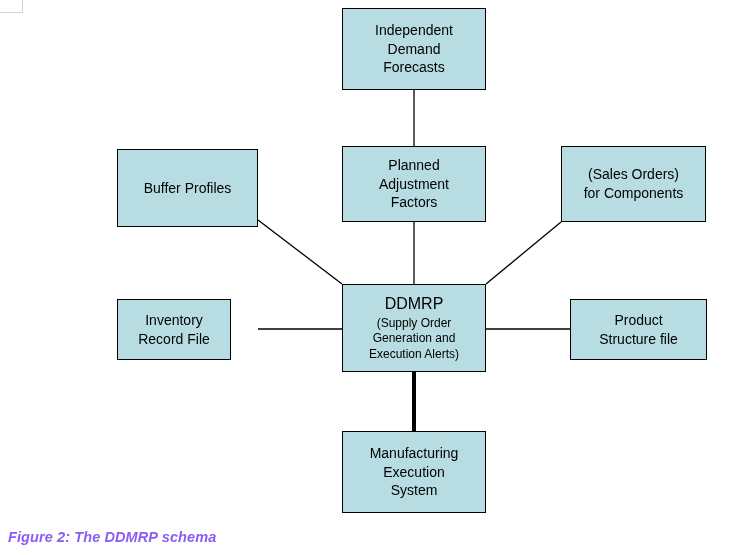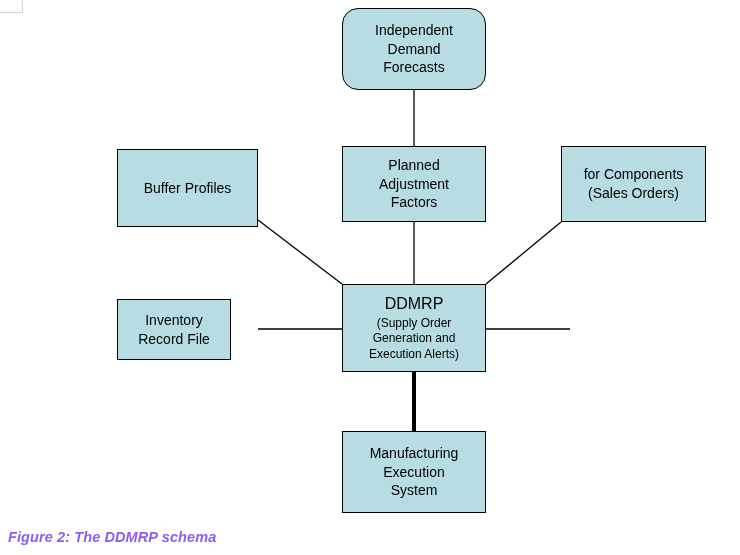--- a/index.html
+++ b/index.html
@@ -86,53 +86,57 @@
   <svg id="connector-layer" viewBox="0 0 740 555" xmlns="http://www.w3.org/2000/svg">
       <line x1="414" y1="90" x2="414" y2="146" stroke="#000000" stroke-width="1.3"></line>
       <line x1="414" y1="222" x2="414" y2="284" stroke="#000000" stroke-width="1.3"></line>
       <line x1="258" y1="220" x2="342" y2="284" stroke="#000000" stroke-width="1.3"></line>
       <line x1="561" y1="222" x2="486" y2="284" stroke="#000000" stroke-width="1.3"></line>
       <line x1="258" y1="329" x2="342" y2="329" stroke="#000000" stroke-width="1.3"></line>
       <line x1="486" y1="329" x2="570" y2="329" stroke="#000000" stroke-width="1.3"></line>
       <line x1="414" y1="371" x2="414" y2="431" stroke="#000000" stroke-width="4"></line>
     </svg>
 
-  <div class="node" id="node-independent-demand-forecasts" style="left: 342px; top: 8px; width: 144px; height: 82px; background: rgb(183, 221, 226); border-color: rgb(0, 0, 0); border-radius: 16px;">
+  <div class="node" id="node-independent-demand-forecasts" style="left: 342px; top: 8px; width: 144px; height: 82px; background: rgb(183, 221, 226); border-color: rgb(0, 0, 0);">
     <span class="line">Independent</span>
     <span class="line">Demand</span>
     <span class="line">Forecasts</span>
   </div>
 
   <div class="node" id="node-buffer-profiles" style="left: 117px; top: 149px; width: 141px; height: 78px; background: rgb(183, 221, 226); border-color: rgb(0, 0, 0);">
     <span class="line">Buffer Profiles</span>
   </div>
 
   <div class="node" id="node-planned-adjustment-factors" style="left: 342px; top: 146px; width: 144px; height: 76px; background: rgb(183, 221, 226); border-color: rgb(0, 0, 0);">
     <span class="line">Planned</span>
     <span class="line">Adjustment</span>
     <span class="line">Factors</span>
   </div>
 
   <div class="node" id="node-external-orders-for-components" style="left: 561px; top: 146px; width: 145px; height: 76px; background: rgb(183, 221, 226); border-color: rgb(0, 0, 0);">
+    <span class="line">(Sales Orders)</span>
     <span class="line">for Components</span>
-    <span class="line">(Sales Orders)</span>
   </div>
 
   <div class="node" id="node-inventory-record-file" style="left: 117px; top: 299px; width: 114px; height: 61px; background: rgb(183, 221, 226); border-color: rgb(0, 0, 0);">
     <span class="line">Inventory</span>
     <span class="line">Record File</span>
   </div>
 
   <div class="node center" id="node-ddmrp" style="left: 342px; top: 284px; width: 144px; height: 88px; background: rgb(183, 221, 226); border-color: rgb(0, 0, 0);">
     <span class="line title">DDMRP</span>
     <span class="line sub">(Supply Order</span>
     <span class="line sub">Generation and</span>
     <span class="line sub">Execution Alerts)</span>
   </div>
 
+  <div class="node" id="node-product-structure-file" style="left: 570px; top: 299px; width: 137px; height: 61px; background: rgb(183, 221, 226); border-color: rgb(0, 0, 0);">
+    <span class="line">Product</span>
+    <span class="line">Structure file</span>
+  </div>
 
   <div class="node" id="node-manufacturing-execution-system" style="left: 342px; top: 431px; width: 144px; height: 82px; background: rgb(183, 221, 226); border-color: rgb(0, 0, 0);">
     <span class="line">Manufacturing</span>
     <span class="line">Execution</span>
     <span class="line">System</span>
   </div>
 
   <div id="caption">Figure 2: The DDMRP schema</div>
 
 </div>

